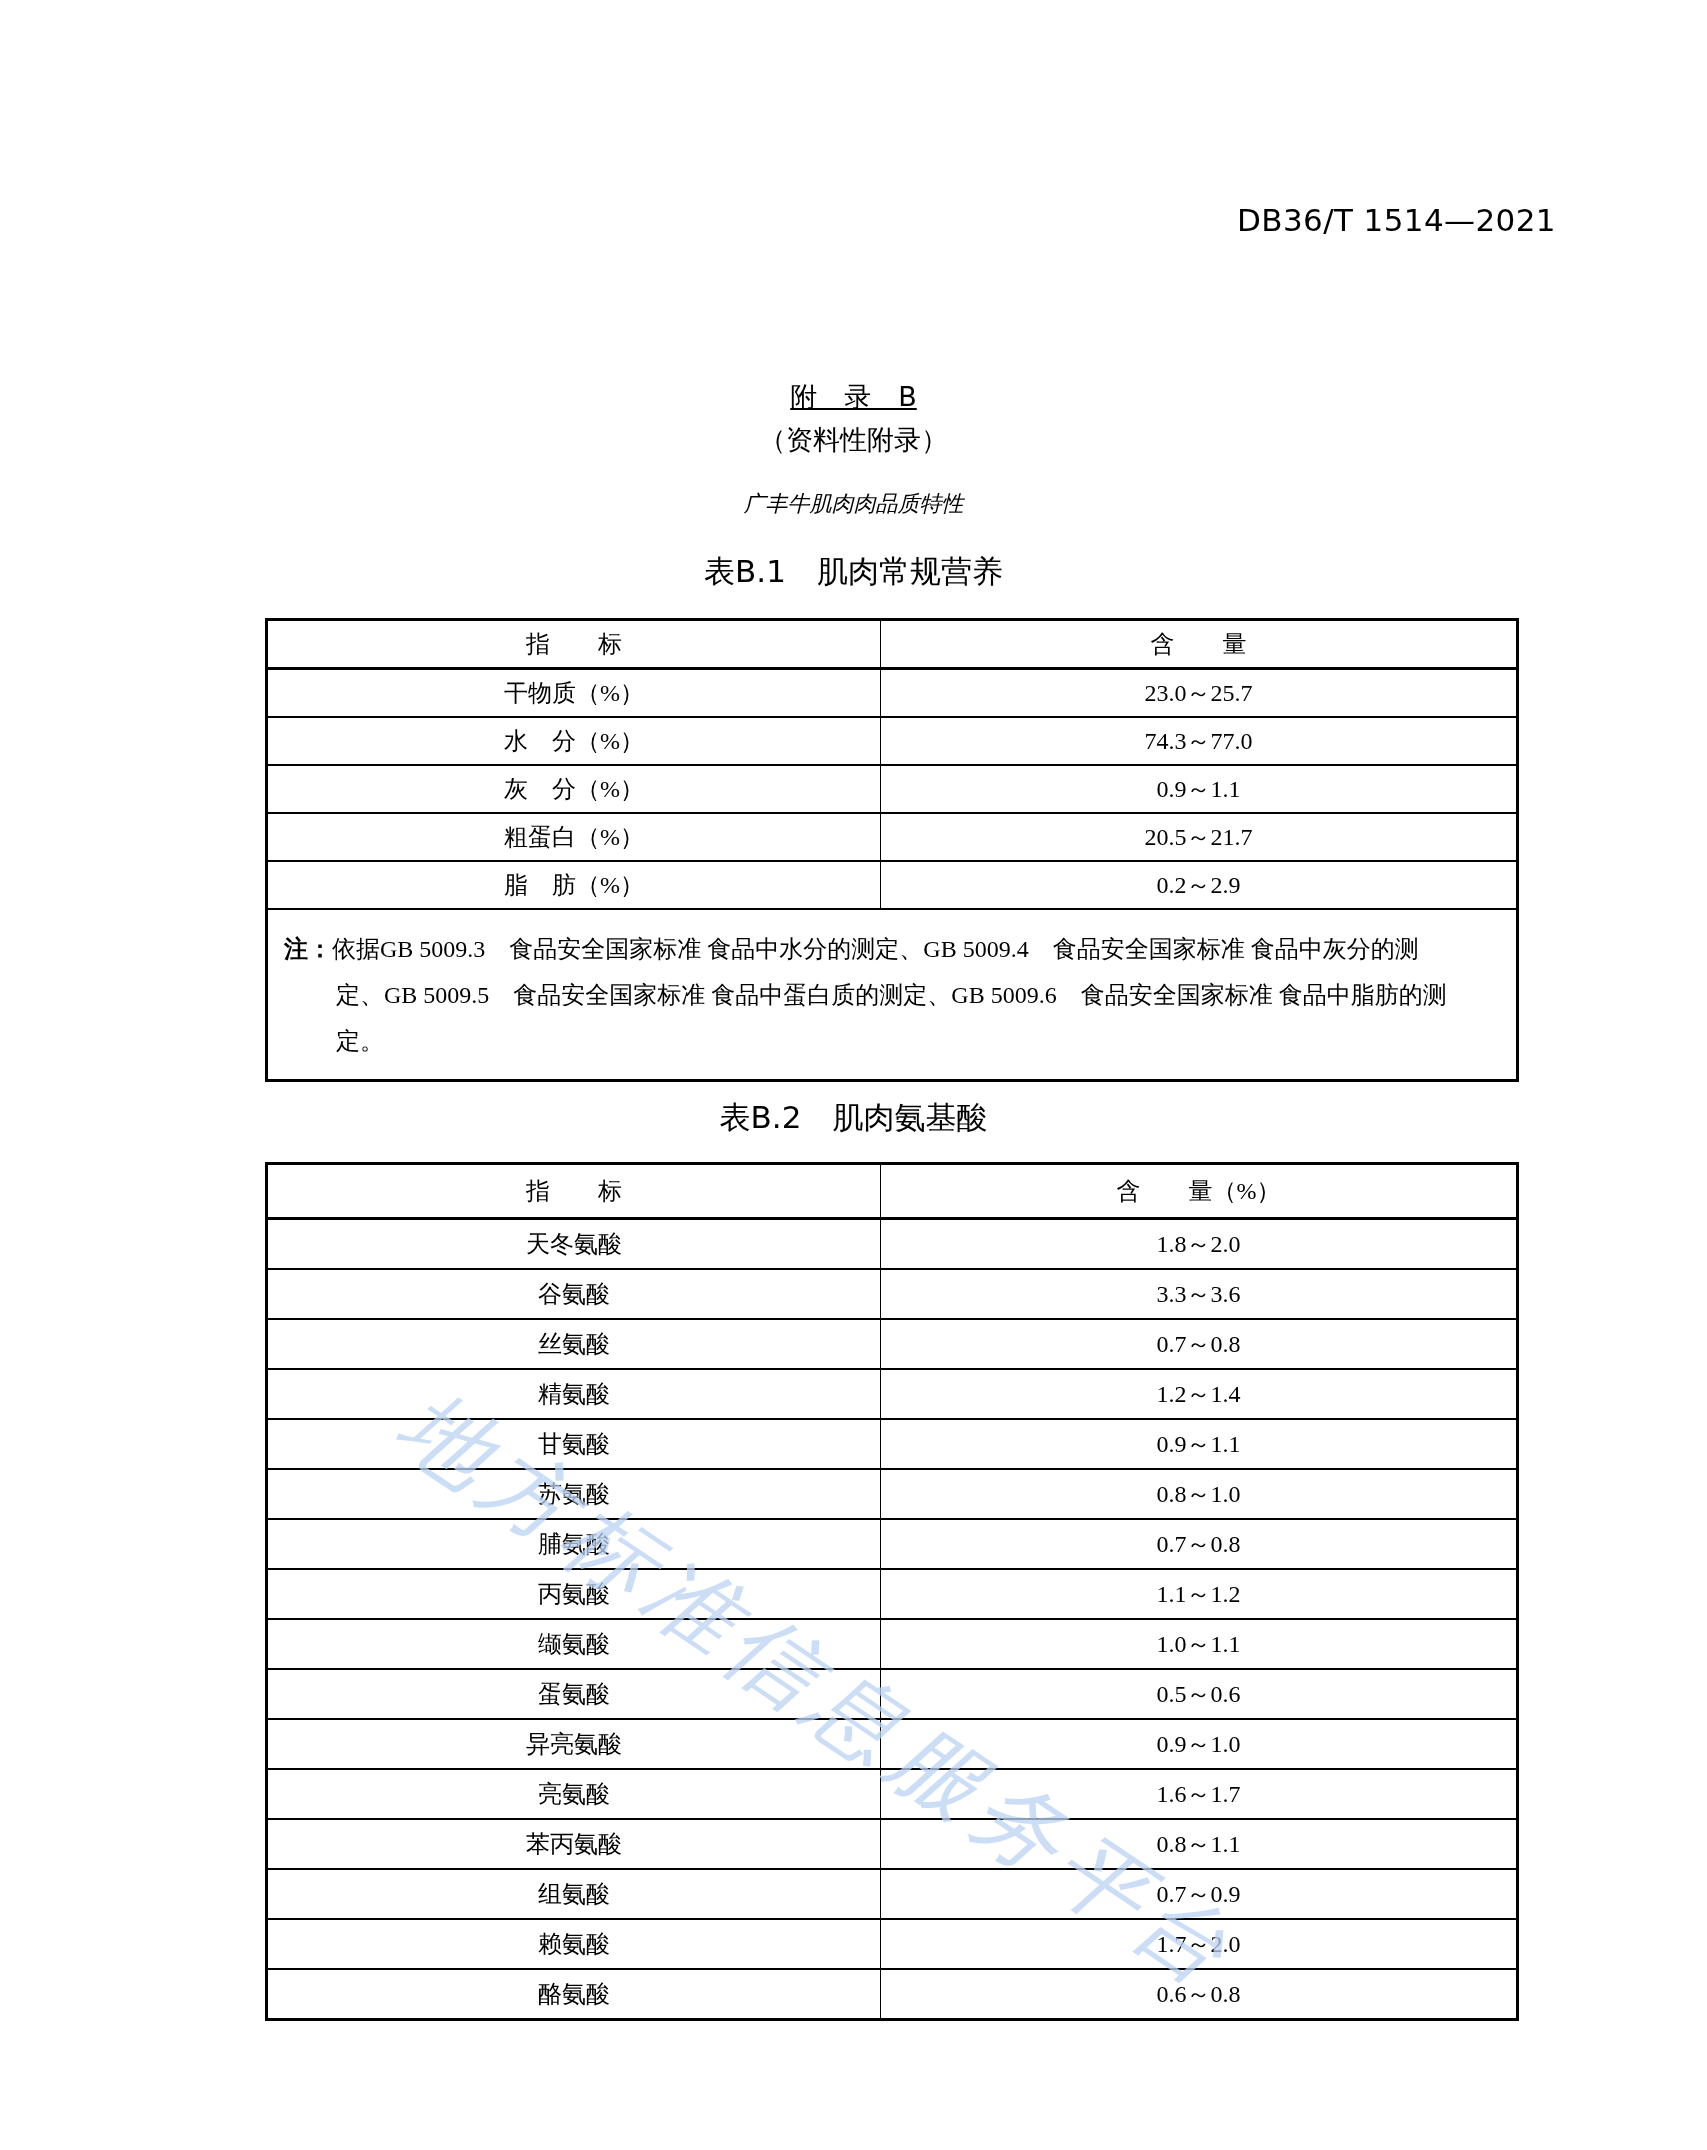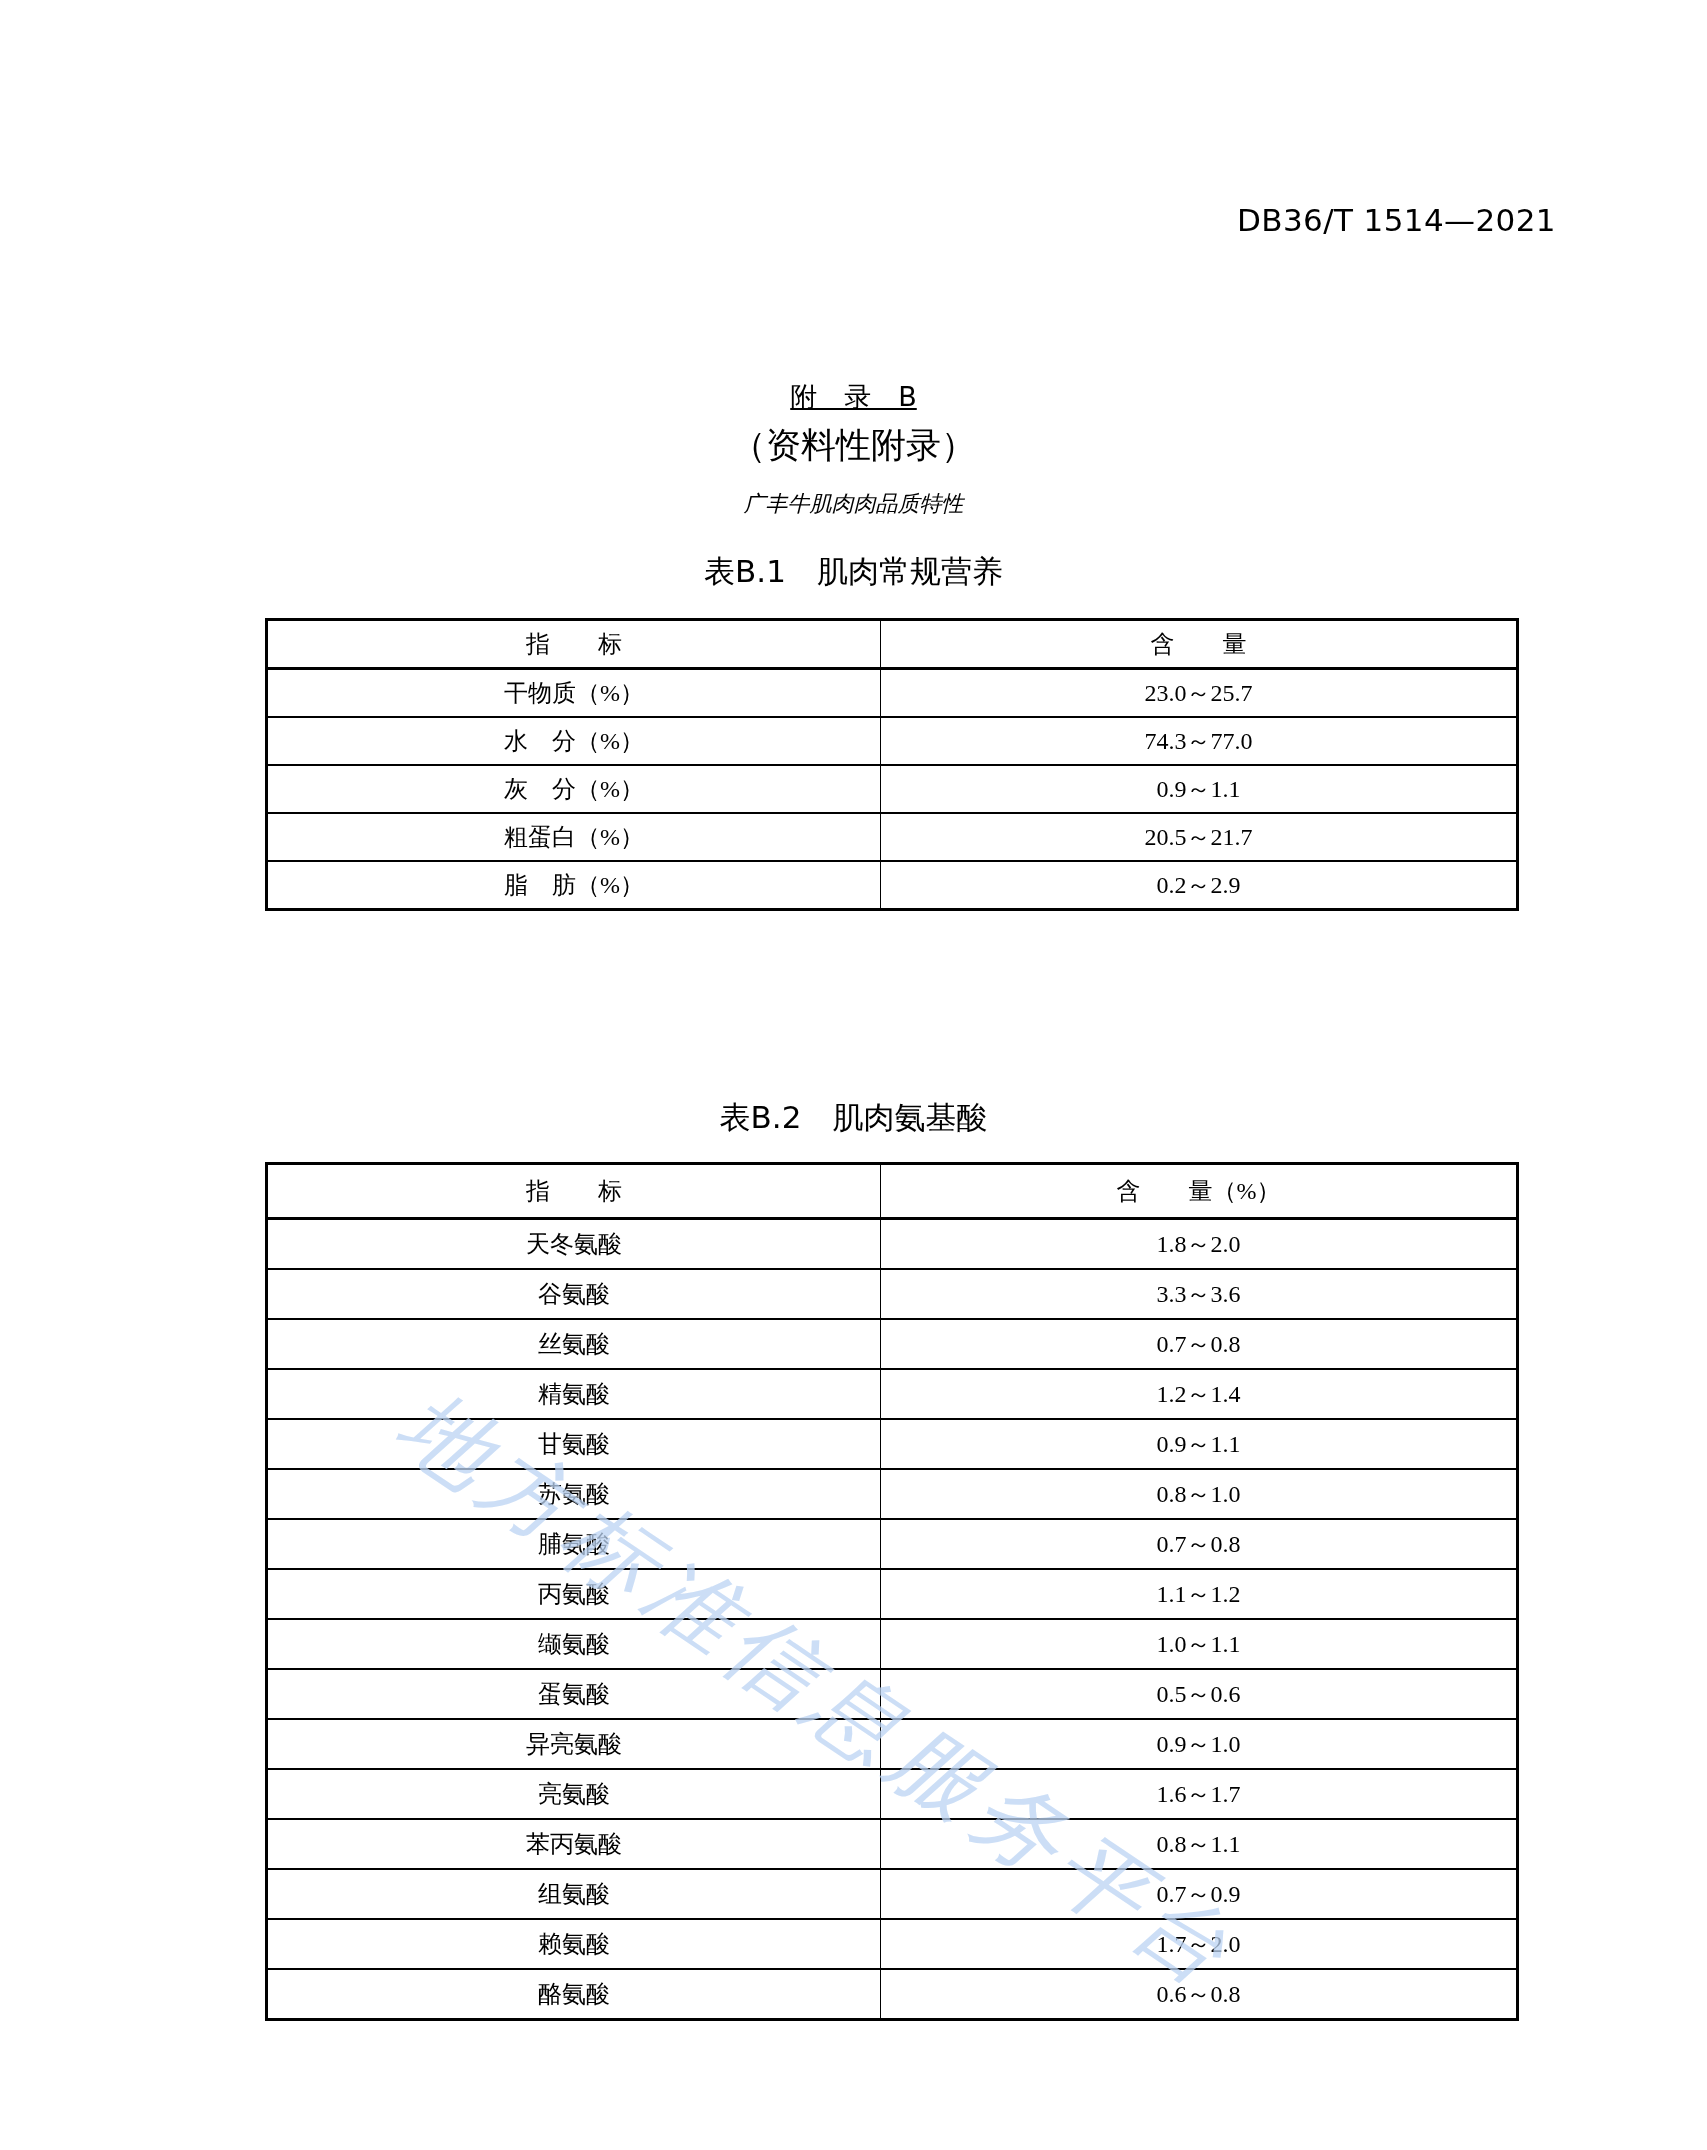--- a/index.html
+++ b/index.html
@@ -3,21 +3,21 @@
 <meta charset="utf-8">
 <style>
   html, body { margin:0; padding:0; background:#ffffff; }
   body { width:1707px; height:2414px; position:relative; overflow:hidden; color:#000; }
   .abs { position:absolute; }
   .sans { font-family: "DejaVu Sans", "Liberation Sans", sans-serif; }
 
   #doc-code { right:151px; top:202px; font-size:31px; letter-spacing:0.4px; }
   .center-line { left:0; width:1707px; text-align:center; }
   #appendix-label { top:379px; font-size:27px; word-spacing:17px;text-decoration:underline; }
-  #appendix-type { top:422px; font-size:35px; }
+  #appendix-type { top:422px; font-size:27px; }
   #appendix-title { top:489px; font-size:22px;font-style:italic; }
   .table-caption { font-size:31px; }
   #t1-caption { top:551px; }
   #t2-caption { top:1097px; }
 
   table.doc-table { position:absolute; left:265px; width:1251px; border-collapse:collapse;
     border:3px solid #000; table-layout:fixed; }
   table.doc-table td, table.doc-table th { border-left:1.3px solid #000; border-right:1.3px solid #000;
     text-align:center; vertical-align:middle; padding:0; font-weight:normal;
     font-family: "Liberation Serif", "DejaVu Serif", serif; font-size:24px; }
@@ -75,20 +75,23 @@
       <td>灰　分（%）</td>
       <td>0.9～1.1</td>
     </tr>
     <tr>
       <td>粗蛋白（%）</td>
       <td>20.5～21.7</td>
     </tr>
     <tr>
       <td>脂　肪（%）</td>
       <td>0.2～2.9</td>
+    </tr>
+    <tr>
+      <td colspan="2" class="note-cell"><span class="note-label">注：</span><span>依据GB 5009.3　食品安全国家标准 食品中水分的测定、GB 5009.4　食品安全国家标准 食品中灰分的测定、GB 5009.5　食品安全国家标准 食品中蛋白质的测定、GB 5009.6　食品安全国家标准 食品中脂肪的测定。</span></td>
     </tr>
   </tbody>
 </table>
 
 <div id="t2-caption" class="abs center-line sans table-caption">表B.2　肌肉氨基酸</div>
 
 <table id="table2" class="doc-table">
   <colgroup>
       <col class="c1">
       <col class="c2">

